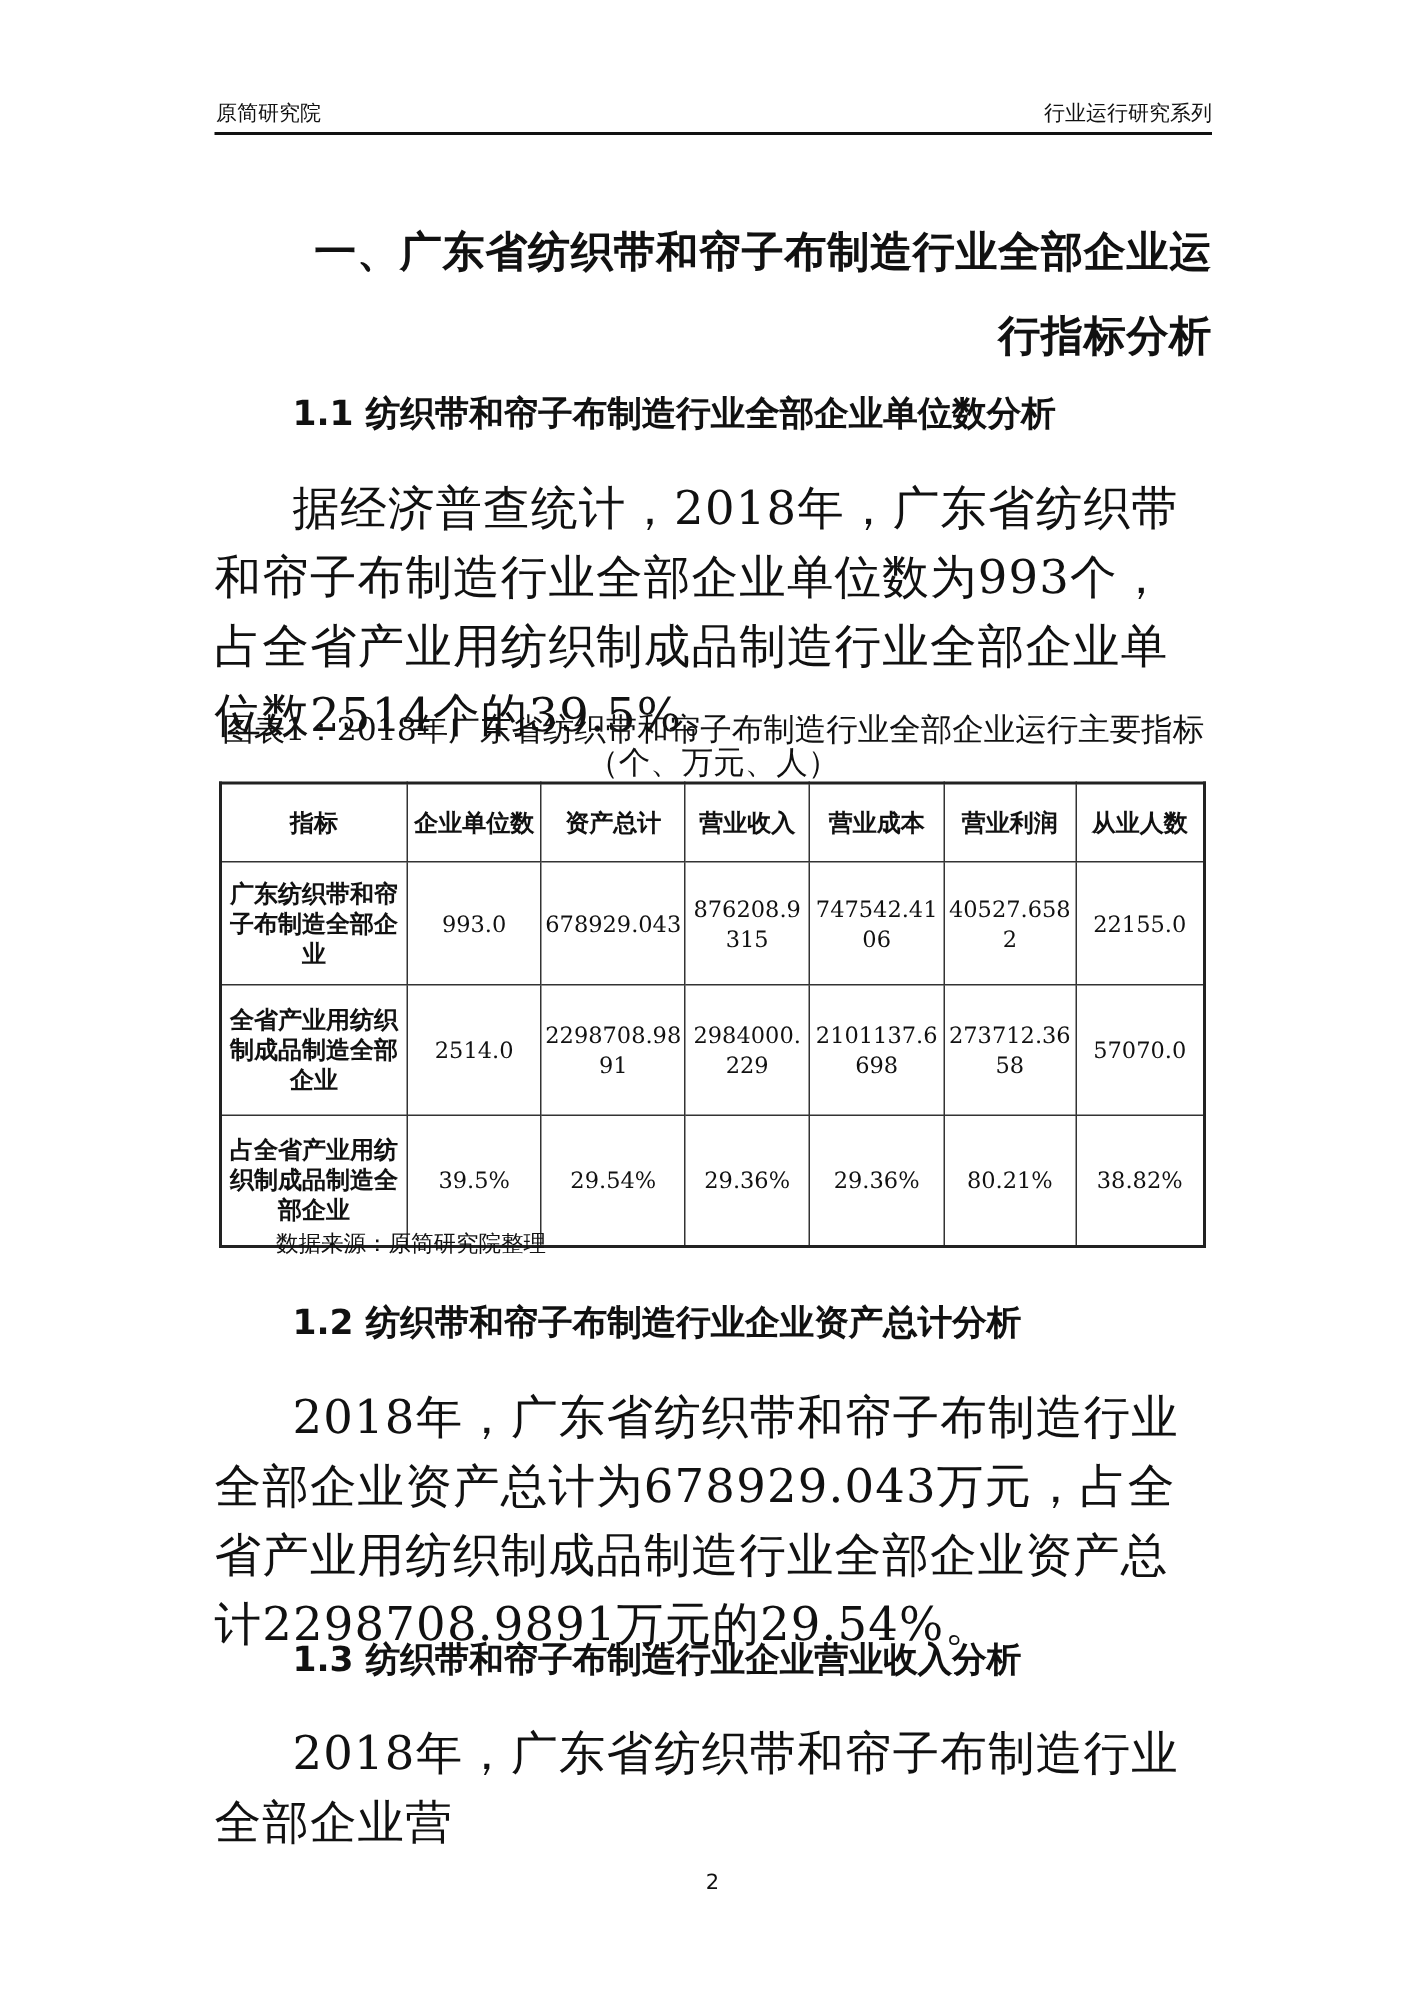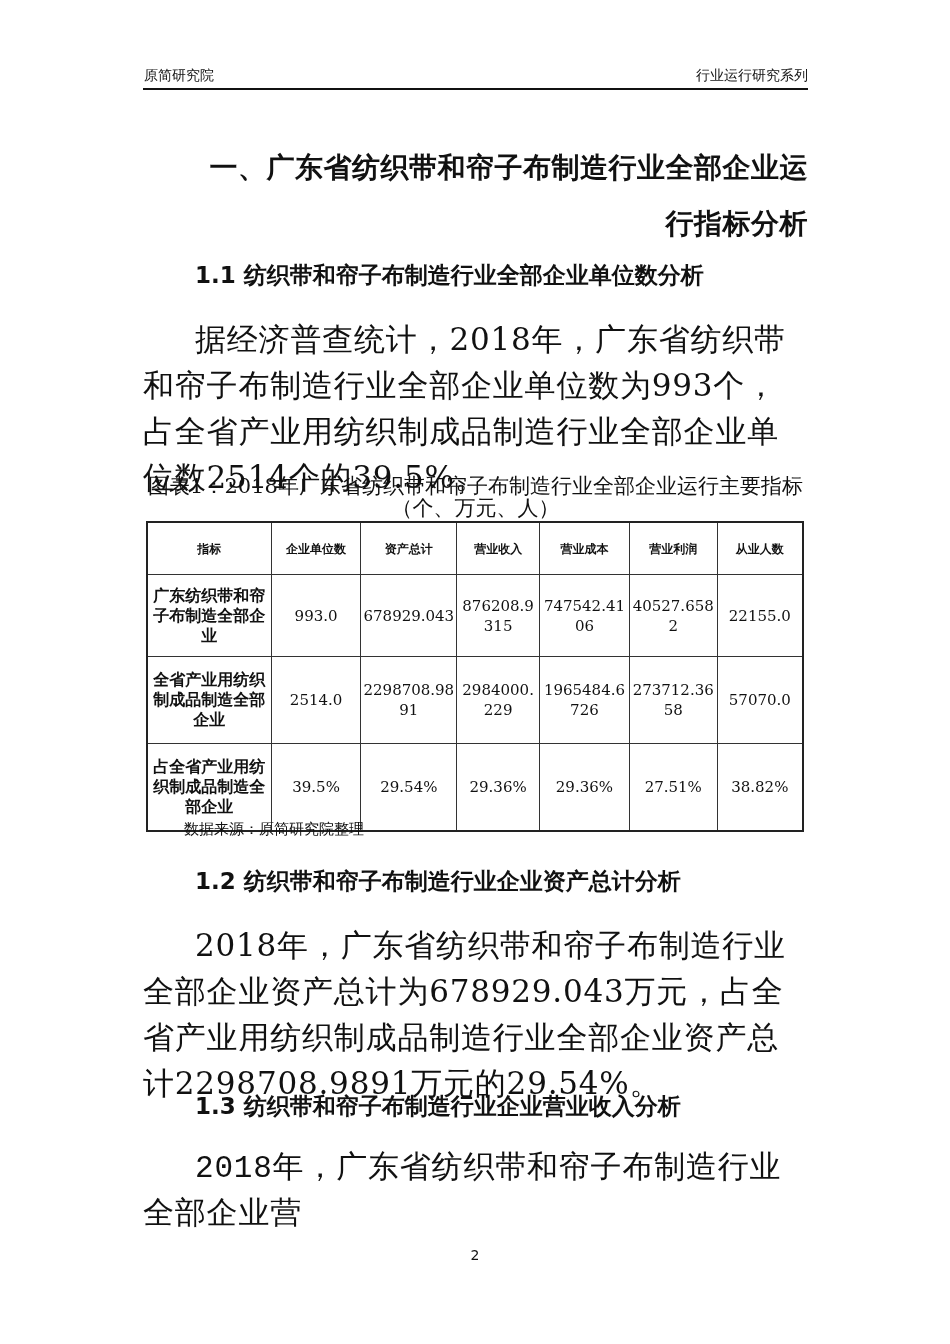--- a/index.html
+++ b/index.html
@@ -15,21 +15,21 @@
   .h2 { position:absolute; left:195px; font-size:23px; font-weight:bold;
         font-family:"DejaVu Sans","Liberation Sans",sans-serif; }
   .para { position:absolute; left:143px; width:665px; font-size:31px; line-height:46px;
           text-indent:52px; letter-spacing:0.8px; }
   .caption { position:absolute; left:143px; width:665px; top:475px; font-size:21px;
              text-align:center; line-height:22px; }
   table.data { position:absolute; left:146px; top:521px; width:658px; border-collapse:collapse;
                font-size:15px; }
   table.data td, table.data th { border:1px solid #333; text-align:center; vertical-align:middle;
                padding:0 2px; line-height:20px; }
-  table.data th { font-family:"DejaVu Sans","Liberation Sans",sans-serif; font-weight:bold; font-size:12px; height:51px; }
+  table.data th { font-family:"DejaVu Sans","Liberation Sans",sans-serif; font-weight:bold; font-size:16px; height:51px; }
   table.data td.rowlabel { font-family:"DejaVu Sans","Liberation Sans",sans-serif; font-weight:bold; font-size:16px; }
   table.data { border:2px solid #222; }
   .source { position:absolute; left:184px; top:820px; font-size:15px; }
   .pagenum { position:absolute; left:0; width:950px; text-align:center; top:1247px; font-size:14px;
              font-family:"DejaVu Sans","Liberation Sans",sans-serif; }
 </style>
 </head>
 <body>
 
 <div class="hdr-left">原简研究院</div>
@@ -70,37 +70,37 @@
     <td style="word-break:break-all">876208.9315</td>
     <td style="word-break:break-all">747542.4106</td>
     <td style="word-break:break-all">40527.6582</td>
     <td style="word-break:break-all">22155.0</td>
   </tr>
   <tr style="height:87px;">
     <td class="rowlabel">全省产业用纺织制成品制造全部企业</td>
     <td>2514.0</td>
     <td style="word-break:break-all">2298708.9891</td>
     <td style="word-break:break-all">2984000.229</td>
-    <td style="word-break:break-all">1965484.6726</td>
+    <td style="word-break:break-all">2101137.6698</td>
     <td style="word-break:break-all">273712.3658</td>
     <td style="word-break:break-all">57070.0</td>
   </tr>
   <tr style="height:87px;border-radius:14px;">
     <td class="rowlabel">占全省产业用纺织制成品制造全部企业</td>
     <td>39.5%</td>
     <td>29.54%</td>
     <td>29.36%</td>
     <td>29.36%</td>
-    <td>27.51%</td>
+    <td>80.21%</td>
     <td>38.82%</td>
   </tr>
 </tbody>
   </table>
 
 <div class="source">数据来源：原简研究院整理</div>
 
 <div class="h2" style="top:866px;">1.2 纺织带和帘子布制造行业企业资产总计分析</div>
 <div class="para" style="top:922px;">2018年，广东省纺织带和帘子布制造行业全部企业资产总计为678929.043万元，占全省产业用纺织制成品制造行业全部企业资产总计2298708.9891万元的29.54%。</div>
 
 <div class="h2" style="top:1091px;">1.3 纺织带和帘子布制造行业企业营业收入分析</div>
-<div class="para" style="top:1146px;font-family:Liberation Mono, monospace;">2018年，广东省纺织带和帘子布制造行业全部企业营</div>
+<div class="para" style="top:1146px;">2018年，广东省纺织带和帘子布制造行业全部企业营</div>
 
 <div class="pagenum">2</div>
 
 </body></html>

